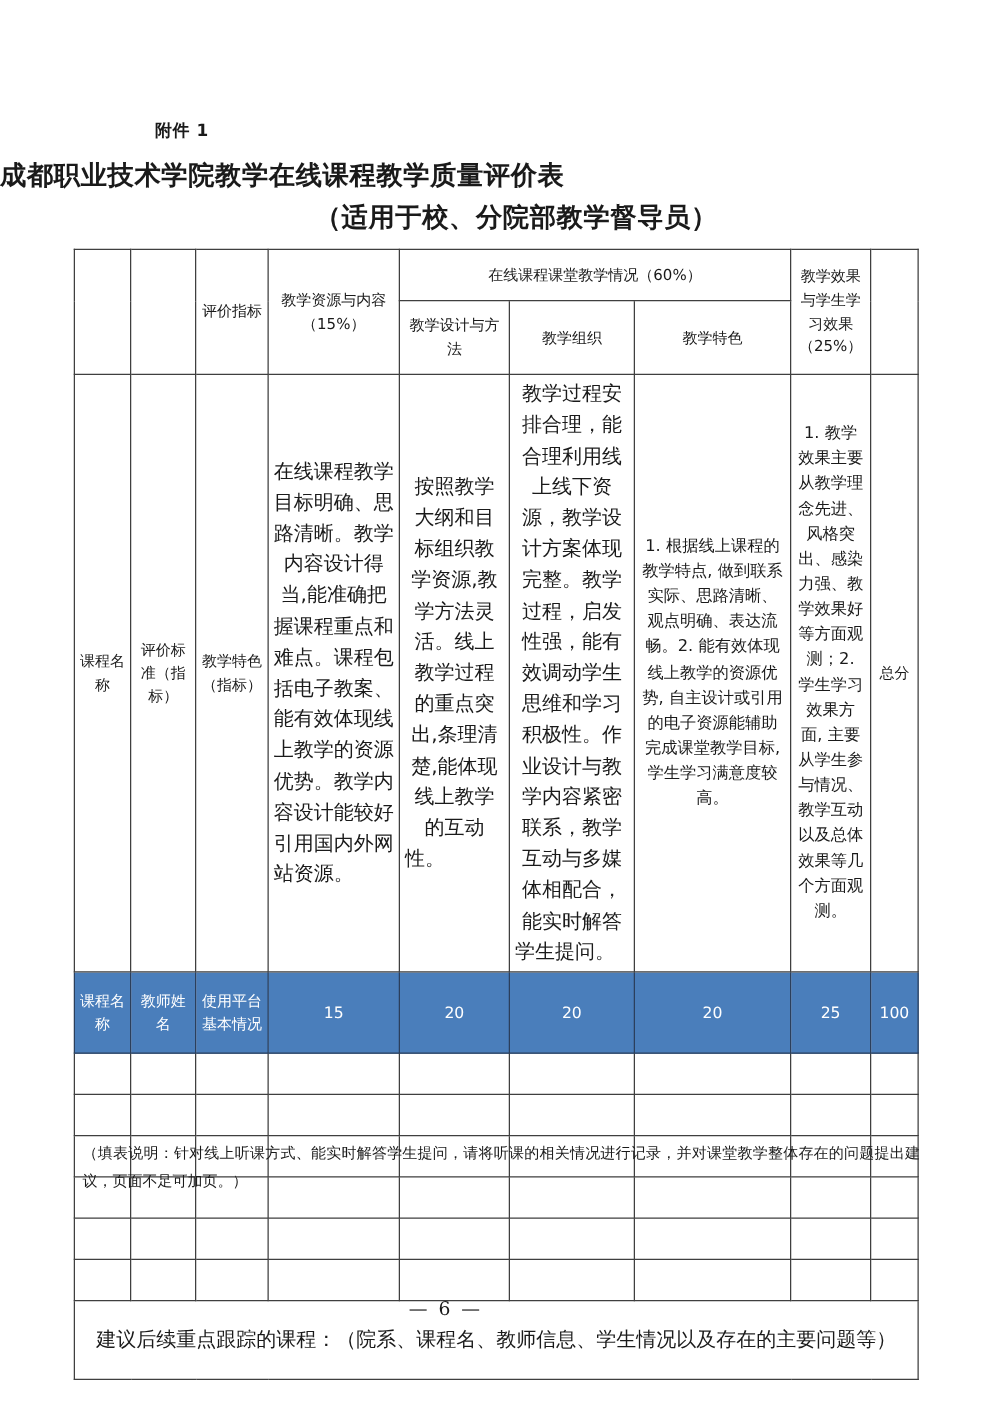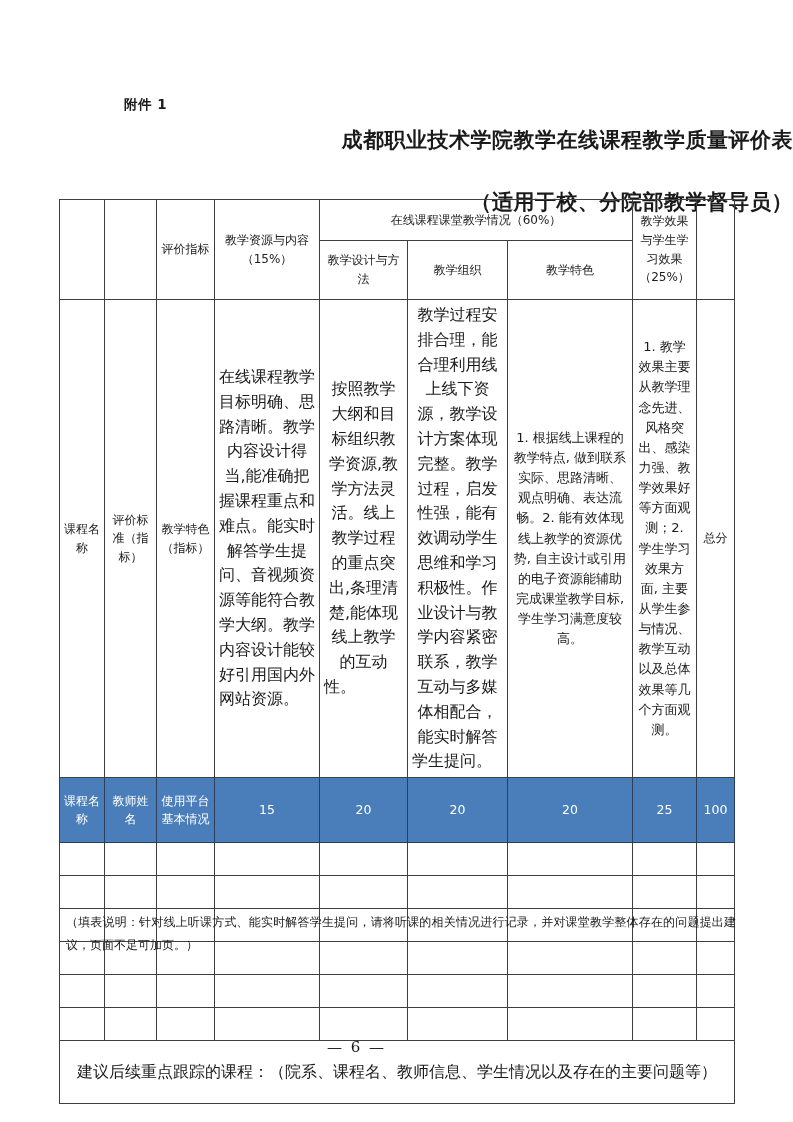--- a/index.html
+++ b/index.html
@@ -29,30 +29,30 @@
     left: 124px;
     top: 96px;
     font-size: 13.5px;
     font-weight: bold;
     letter-spacing: 0.5px;
   }
   .doc-title {
     position: absolute;
     left: 0; right: 0;
     top: 126px;
-    text-align: right;
+    text-align: left;
     font-size: 21px;
     font-weight: bold;
     letter-spacing: 0.5px;
   }
   .doc-subtitle {
     position: absolute;
     left: 0; right: 0;
-    top: 188px;
-    text-align: right;
+    top: 160px;
+    text-align: center;
     font-size: 21px;
     font-weight: bold;
     letter-spacing: 0.5px;
     padding-left: 33px;
   }
 
   
   .table-wrap {
     position: absolute;
     left: 59px;
@@ -192,21 +192,21 @@
         <tr>
           <td class="hdr" style="height:52px;margin-top:24px;">教学设计与方法</td>
           <td class="hdr">教学组织</td>
           <td class="hdr">教学特色</td>
         </tr>
 
         <tr>
           <td class="vcenter-narrow" style="height:348px;">课程名称</td>
           <td class="vcenter-narrow">评价标准（指标）</td>
           <td class="vcenter-narrow">教学特色（指标）</td>
-          <td class="desc">在线课程教学目标明确、思路清晰。教学内容设计得当,能准确把握课程重点和难点。能实时解答学生提问、音视频资源等能符合教学大纲。教学内容设计能较好引用国内外网站资源。</td>
+          <td class="desc">在线课程教学目标明确、思路清晰。教学内容设计得当,能准确把握课程重点和难点。课程包括电子教案、能有效体现线上教学的资源优势。教学内容设计能较好引用国内外网站资源。</td>
           <td class="desc">按照教学大纲和目标组织教学资源,教学方法灵活。线上教学过程的重点突出,条理清楚,能体现线上教学的互动性。</td>
           <td class="desc">教学过程安排合理，能合理利用线上线下资源，教学设计方案体现完整。教学过程，启发性强，能有效调动学生思维和学习积极性。作业设计与教学内容紧密联系，教学互动与多媒体相配合，能实时解答学生提问。</td>
           <td class="desc-c">1. 根据线上课程的教学特点, 做到联系实际、思路清晰、观点明确、表达流畅。2. 能有效体现线上教学的资源优势, 自主设计或引用的电子资源能辅助完成课堂教学目标, 学生学习满意度较高。</td>
           <td class="desc-c">1. 教学效果主要从教学理念先进、风格突出、感染力强、教学效果好等方面观测；2. 学生学习效果方面, 主要从学生参与情况、教学互动以及总体效果等几个方面观测。</td>
           <td class="vcenter-narrow">总分</td>
         </tr>
 
         <tr class="score-row">
           <td>课程名称</td>
           <td>教师姓名</td>

